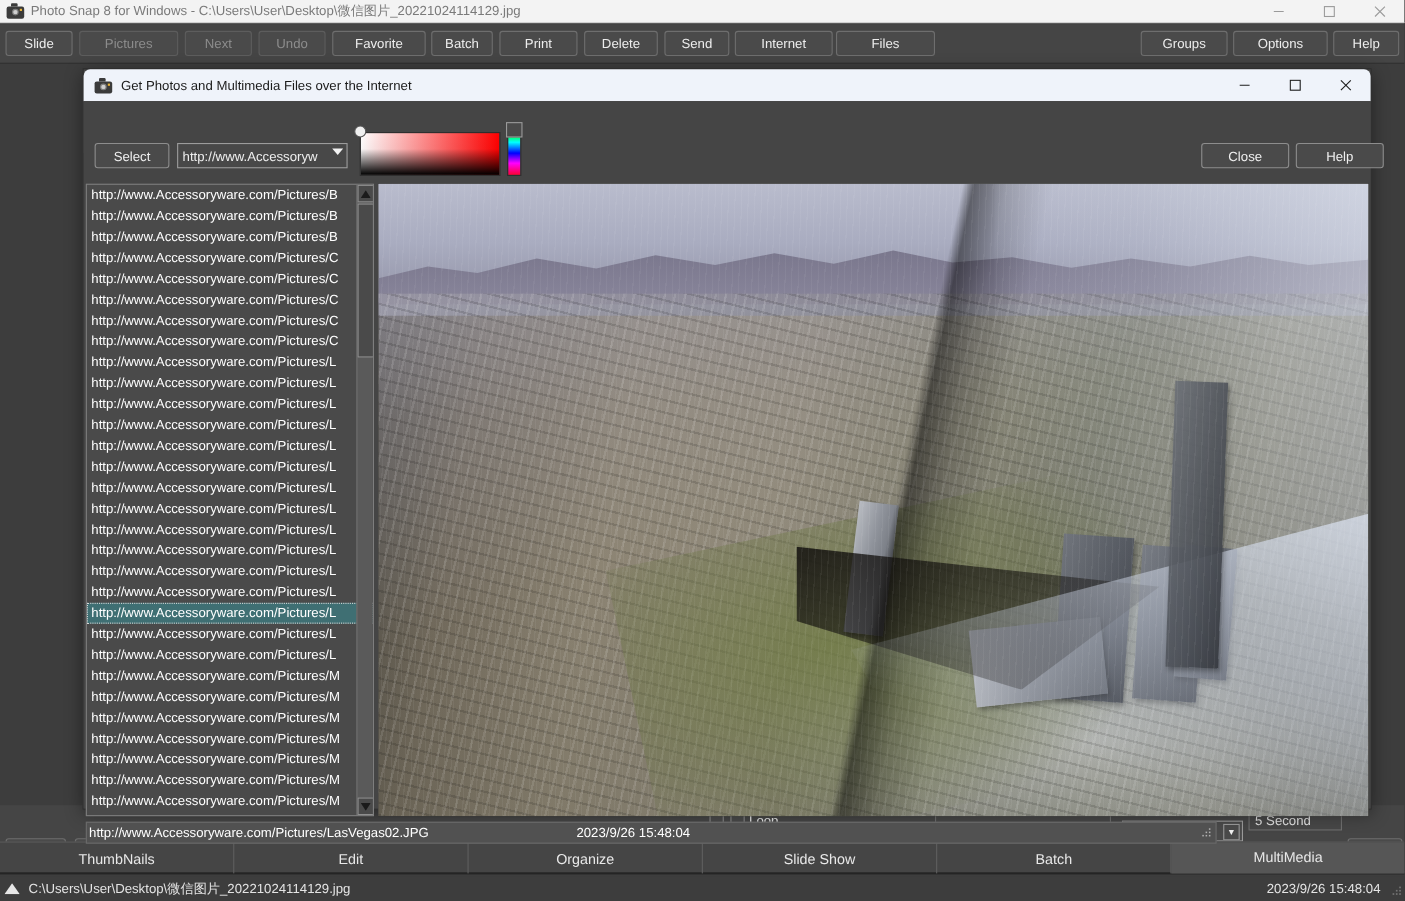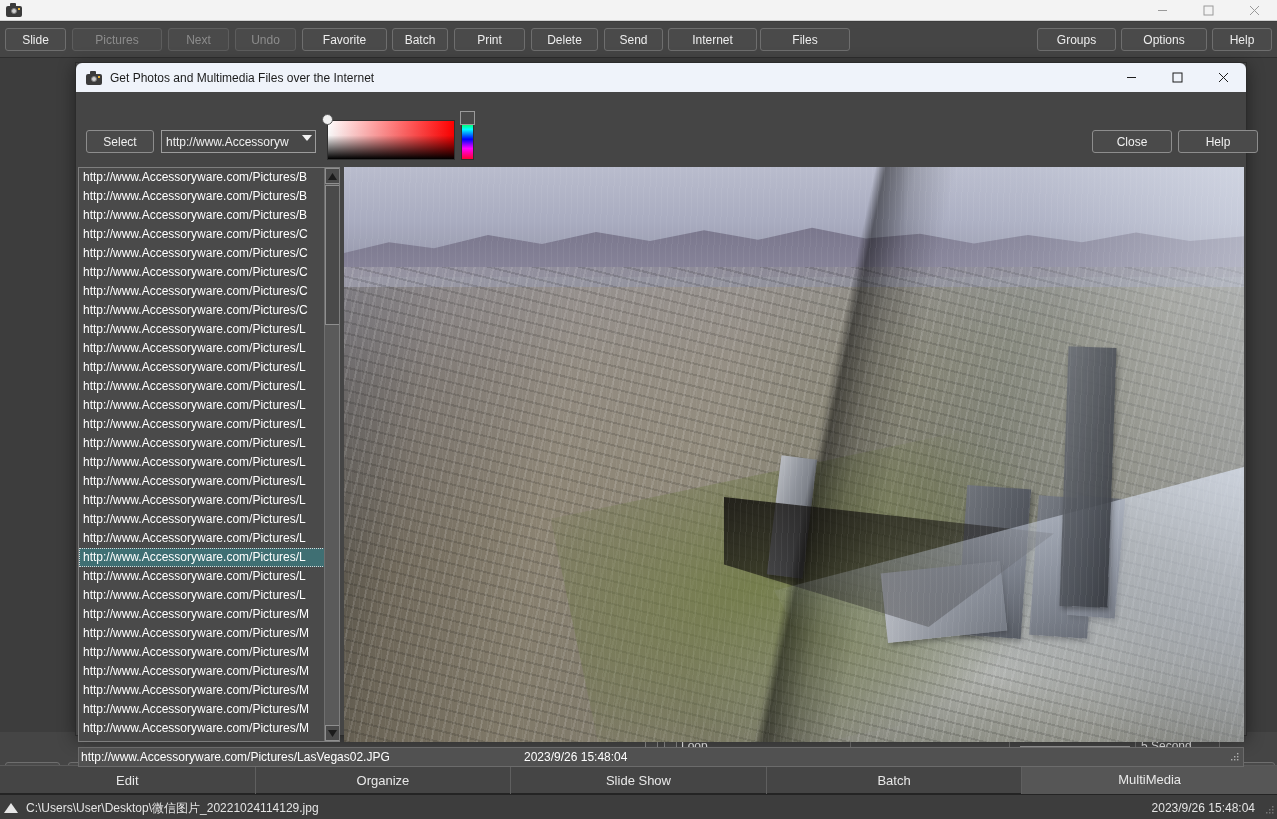--- a/index.html
+++ b/index.html
@@ -325,21 +325,21 @@
   .bld.dark {
     background: linear-gradient(100deg, #6d7178 0%, #4a4e55 60%, #33363c 100%);
   }
   .photo-glass {
     position: absolute; left: 0; top: 0; width: 900px; height: 575px;
     background: repeating-linear-gradient(92deg, rgba(255,255,255,.05) 0px, rgba(255,255,255,.05) 1px, rgba(0,0,0,0) 1px, rgba(0,0,0,0) 6px);
   }
 
   
   .dlg-status {
-    position: absolute; left: 2px; top: 655px; width: 1166px; height: 20px;
+    position: absolute; left: 2px; top: 655px; width: 1028px; height: 20px;
     background: #515151; border: 1px solid #6b6b6b;
     display: flex; align-items: center;
     color: #ffffff; font-size: 12px;
   }
   .dlg-status .left { margin-left: 2px; white-space: nowrap; }
   .dlg-status .mid { position: absolute; left: 445px; white-space: nowrap; }
   .dlg-grip {
     position: absolute; right: 3px; top: 4px; width: 11px; height: 11px; opacity: .75;
   }
 </style>
@@ -348,20 +348,21 @@
 
 <div id="app">
 
   <div class="titlebar">
     <div class="title-icon">
       <div class="cam-body"></div>
         <div class="cam-top"></div>
       <div class="cam-lens"></div>
         <div class="cam-flash"></div>
     </div>
+    <div class="title-text">Photo Snap 8 for Windows - C:\Users\User\Desktop\微信图片_20221024114129.jpg</div>
     <div class="win-controls">
       <div class="win-btn">
         <svg width="11" height="11" viewBox="0 0 11 11">
             <line x1="1" y1="5.5" x2="10" y2="5.5" stroke="#9a9a9a" stroke-width="1"></line>
           </svg>
       </div>
       <div class="win-btn">
         <svg width="11" height="11" viewBox="0 0 11 11">
             <rect x="1" y="1" width="9" height="9" fill="none" stroke="#9a9a9a" stroke-width="1"></rect>
           </svg>
@@ -406,20 +407,21 @@
   <div class="chk-box" style="left:664px; top:739px;"></div>
   <div class="chk-label" style="left:681px; top:739px;">Loop</div>
   <div class="field-box" style="left:850px; top:738px; width:160px; height:17px;"></div>
   <div class="combo-box" style="left:1020px; top:746px; width:110px; height:19px;">
     <span>FadeTransition</span>
     <span class="combo-arrow">▼</span>
   </div>
   <div class="field-box" style="left:1135px; top:736px; width:85px; height:19px;">5 Second</div>
 
   <div class="tabs" id="tab-bar">
+      <div class="tab">ThumbNails</div>
       <div class="tab">Edit</div>
       <div class="tab">Organize</div>
       <div class="tab">Slide Show</div>
       <div class="tab">Batch</div>
       <div class="tab active">MultiMedia</div>
     </div>
 
   <div class="statusbar">
     <div class="status-arrow">
       <svg width="14" height="10" viewBox="0 0 14 10">

